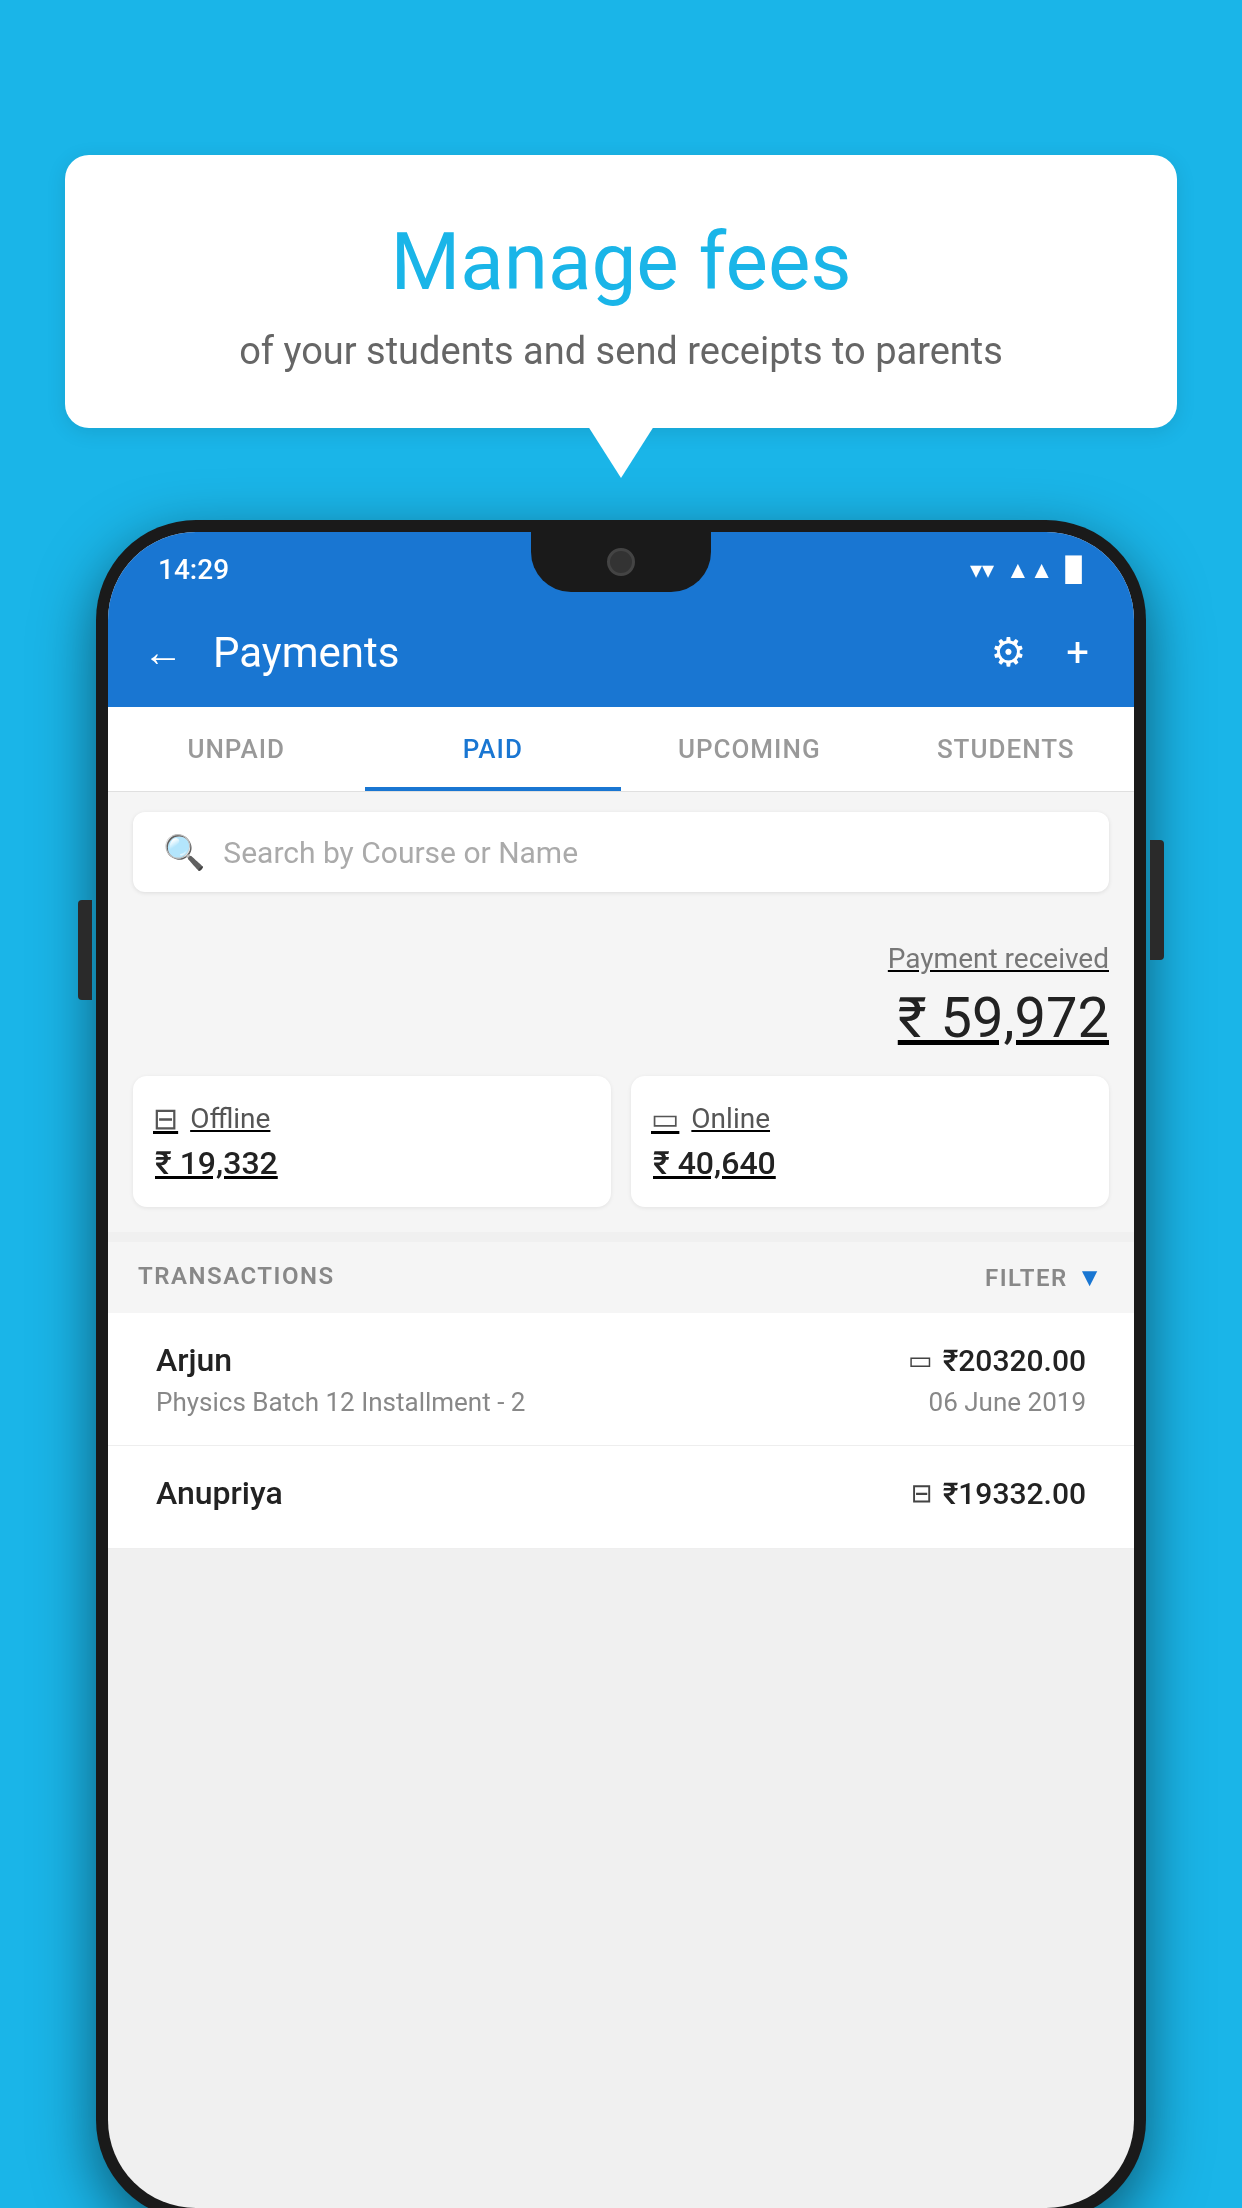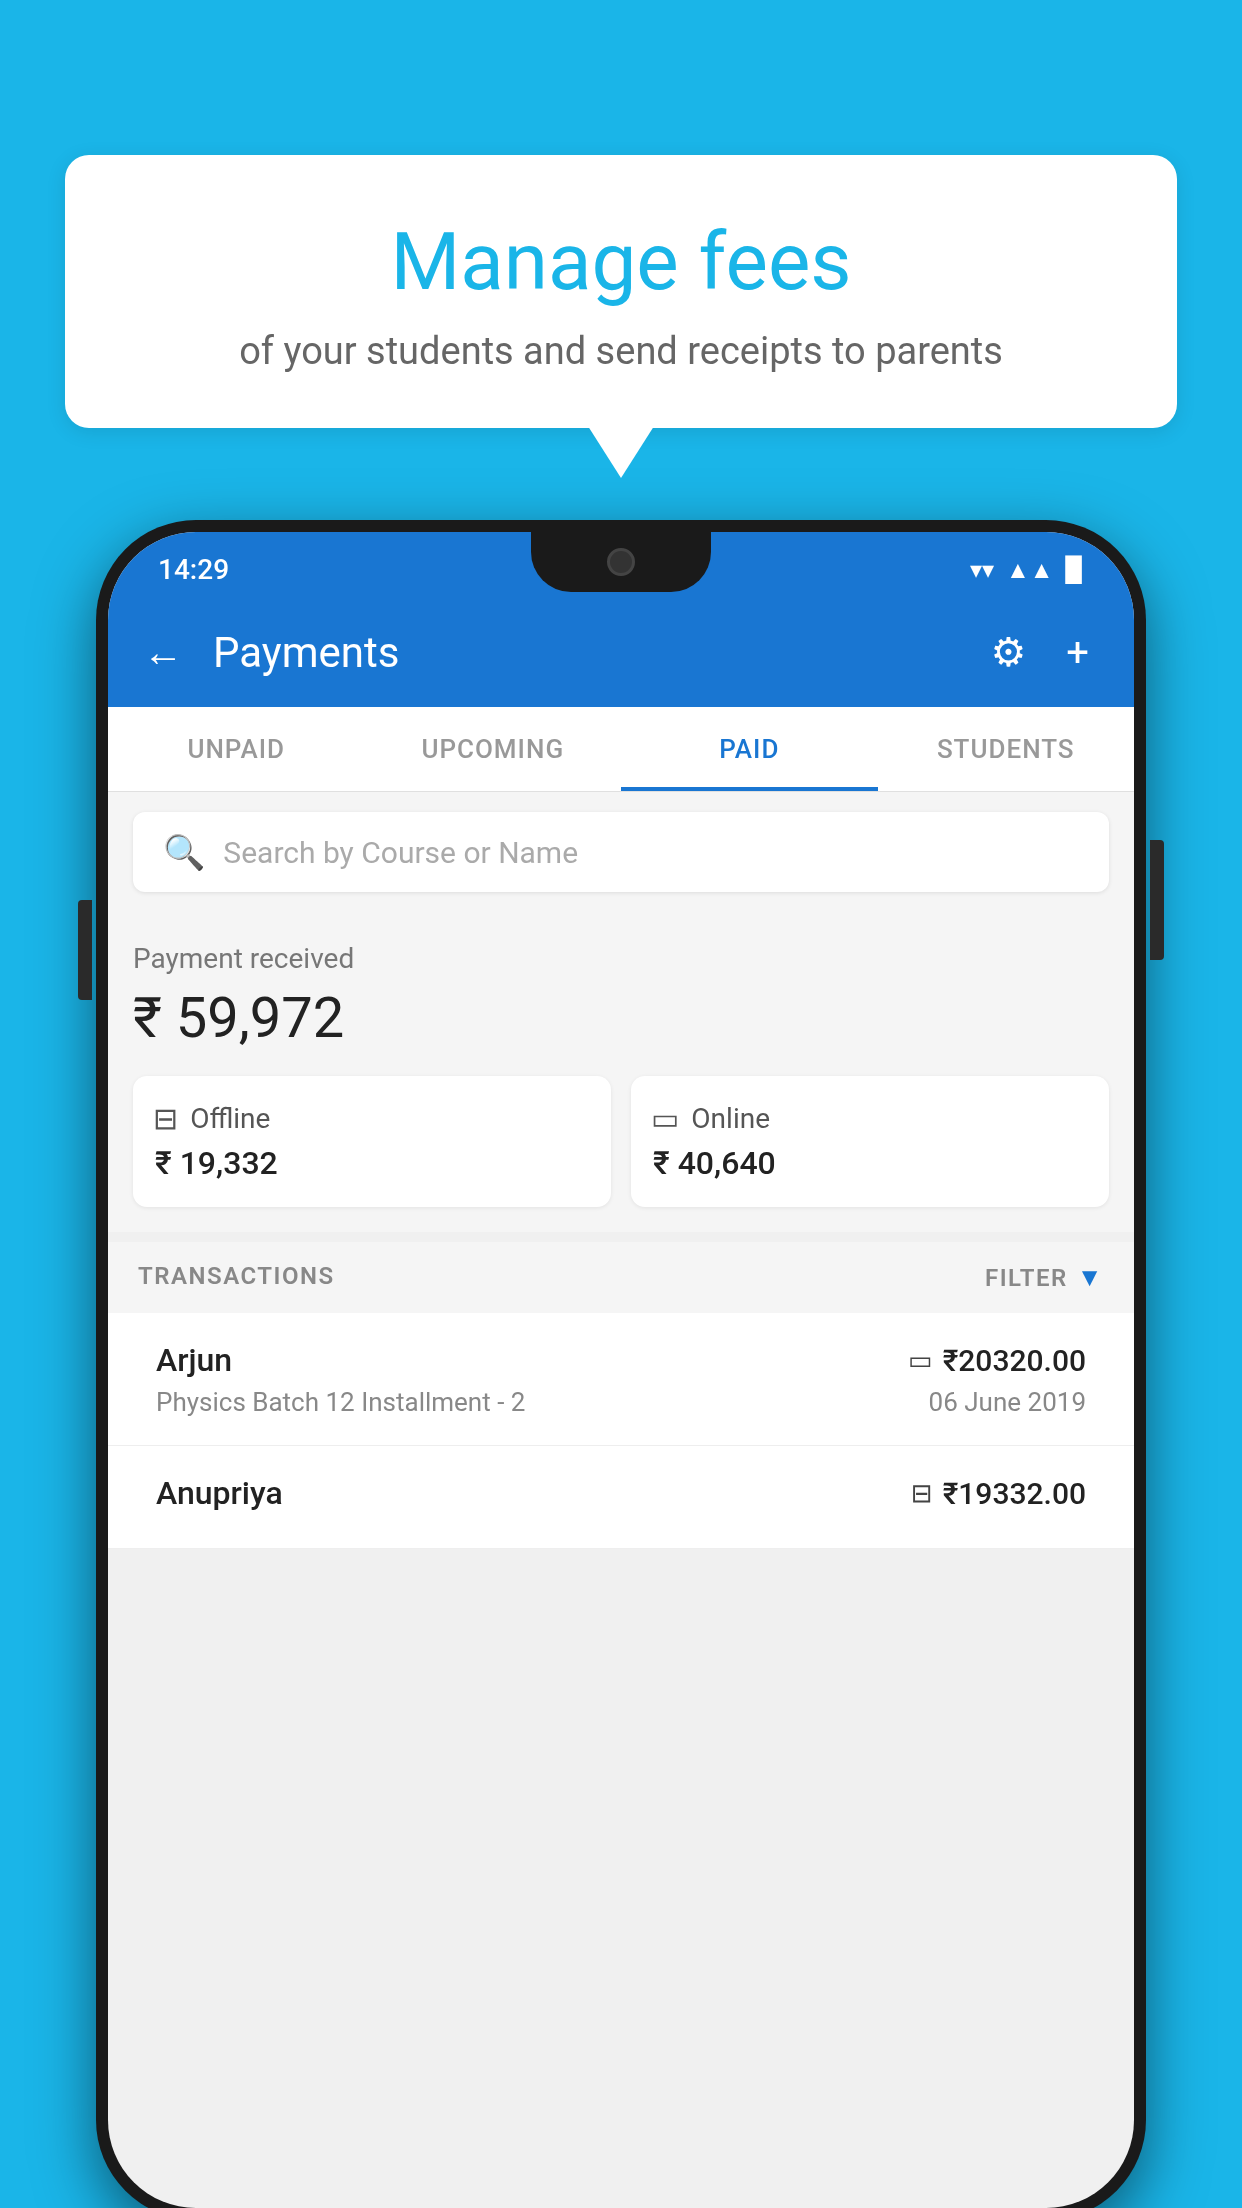--- a/index.html
+++ b/index.html
@@ -227,21 +227,22 @@
     }
     .search-placeholder {
       color: #aaa;
       font-size: 30px;
     }
 
     
     .payment-summary {
       background: #f5f5f5;
       padding: 30px 25px 25px;
-      text-align: left;
+      text-align: right;
+      text-decoration: underline;
     }
     .payment-label {
       color: #777;
       font-size: 28px;
       margin-bottom: 10px;
     }
     .payment-amount {
       font-size: 56px;
       font-weight: 400;
       color: #222;
@@ -385,22 +386,22 @@
 
       <div class="app-bar">
         <span class="back-arrow">←</span>
         <span class="app-title">Payments</span>
         <span class="gear-btn">⚙</span>
         <span class="plus-btn">+</span>
       </div>
 
       <div class="tabs">
         <div class="tab">UNPAID</div>
+        <div class="tab active">PAID</div>
         <div class="tab">UPCOMING</div>
-        <div class="tab active">PAID</div>
         <div class="tab">STUDENTS</div>
       </div>
 
       <div class="search-container">
         <div class="search-bar">
           <span class="search-icon">🔍</span>
           <span class="search-placeholder">Search by Course or Name</span>
         </div>
       </div>
 

